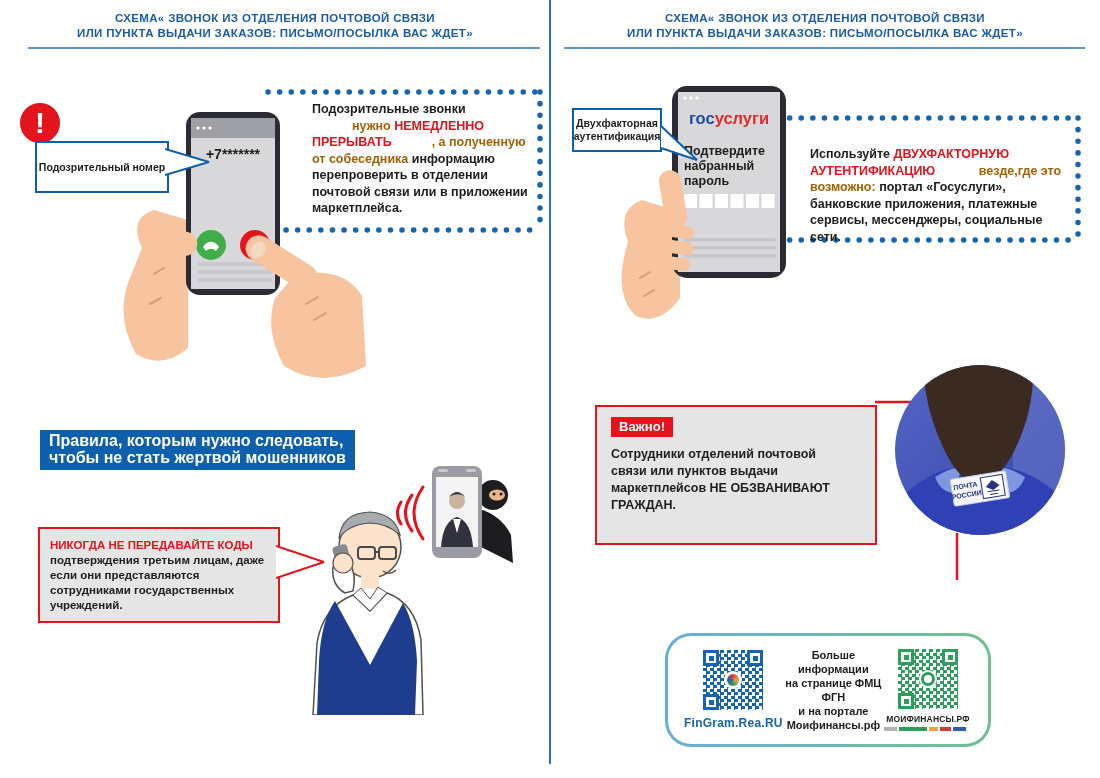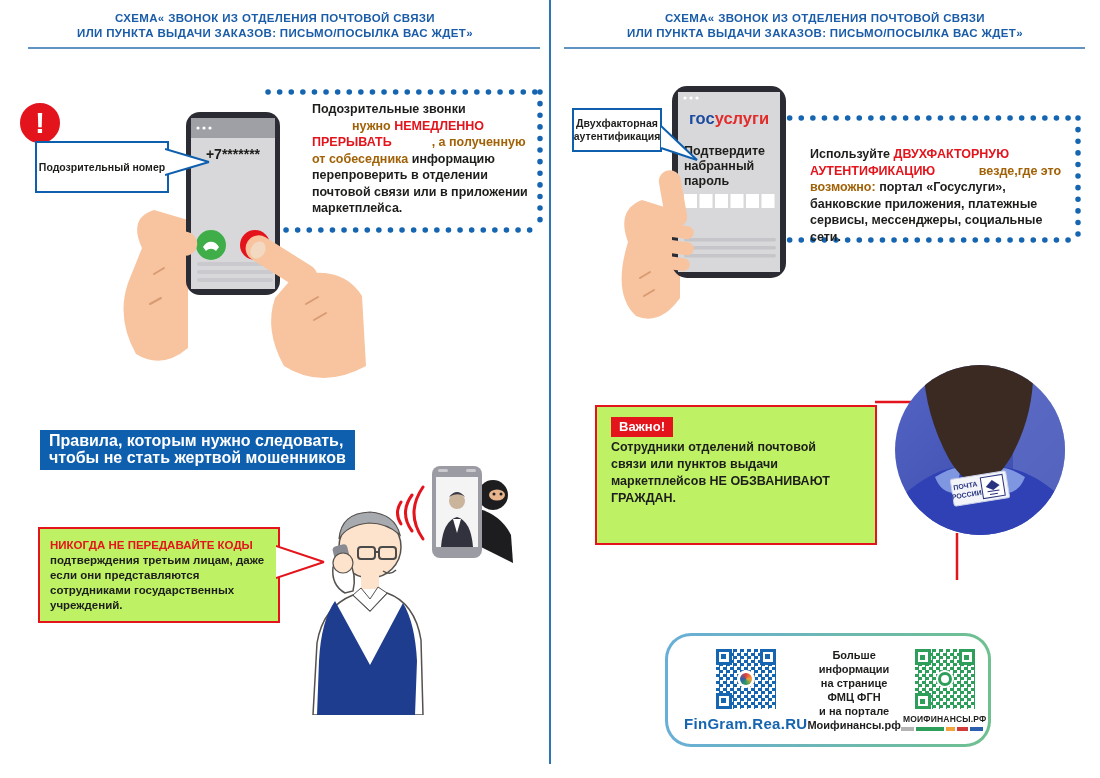--- a/index.html
+++ b/index.html
@@ -13,21 +13,21 @@
   .v-divider{position:absolute;left:549px;top:0;width:2px;height:764px;background:#2e75b6;}
   
   .badge-blue{position:absolute;background:#0e5fae;color:#fff;font-weight:700;
               padding:3px 9px 4px;font-size:14px;line-height:17px;}
   .badge-red{display:inline-block;background:#e3141c;color:#fff;font-weight:700;
              padding:2px 8px 3px;font-size:13px;}
   
   .callout{position:absolute;background:#fff;border:2px solid #0e5fae;box-sizing:border-box;
            font-weight:700;font-size:10.5px;line-height:13px;text-align:center;
            display:flex;align-items:center;justify-content:center;}
-  .redbox{position:absolute;background:#bef264;border:2px solid #e3141c;box-sizing:border-box;}
+  .redbox{position:absolute;background:#e5e5e5;border:2px solid #e3141c;box-sizing:border-box;}
   
   .note{position:absolute;font-size:12.5px;line-height:16.5px;}
   .seg-b{font-weight:700;color:#1d1d1b;}
   .seg-r{font-weight:700;color:#e3141c;}
   .seg-n{font-weight:700;color:#a16207;padding-left:40px;}
   
   .excl{position:absolute;width:46px;height:46px;border-radius:50%;background:#e3141c;
         color:#fff;font-weight:700;font-size:30px;display:flex;align-items:center;
         justify-content:center;border:3px solid #fff;box-sizing:border-box;}
   
@@ -46,21 +46,21 @@
   .qr .f{position:absolute;width:16px;height:16px;box-sizing:border-box;border:3px solid var(--c);background:#fff;}
   .qr .f::after{content:"";position:absolute;inset:2.5px;background:var(--c);}
   .f.tl{left:0;top:0}.f.tr{right:0;top:0}.f.bl{left:0;bottom:0}
   .qr .logo{position:absolute;left:50%;top:50%;transform:translate(-50%,-50%);width:18px;height:18px;
             border-radius:50%;background:#fff;}
   .qr.multi .logo::after{content:"";position:absolute;inset:3px;border-radius:50%;
             background:conic-gradient(#e3413c,#f2a33c,#2e9e5b,#2b5fad,#e3413c);}
   .qr.green{--c:#2e9e5b;}
   .qr.green .logo::after{content:"";position:absolute;inset:2px;border-radius:50%;
             border:3px solid #2e9e5b;box-sizing:border-box;background:#fff;}
-  .qr-label-blue{margin-top:6px;font-weight:700;font-size:15px;color:#1565b0;letter-spacing:.02em;}
+  .qr-label-blue{margin-top:6px;font-weight:700;font-size:12px;color:#1565b0;letter-spacing:.02em;}
   .qr-label-dark{margin-top:5px;font-weight:700;font-size:8.5px;color:#1d1d1b;letter-spacing:.02em;}
   .stripe{display:flex;width:88px;height:4px;margin-top:3px;}
   .stripe b{height:100%;margin-right:2px;}
 </style>
 </head>
 <body>
 
 <div class="canvas">
 
   <div class="half-header" style="left:0;">
@@ -237,21 +237,21 @@
 
     <rect x="62" y="88" width="22" height="58" rx="11" fill="#f8c49f" transform="rotate(-10 73 117)"></rect>
     <rect x="50" y="142" width="44" height="13" rx="6.5" fill="#f8c49f" transform="rotate(8 72 148)"></rect>
     <rect x="48" y="158" width="46" height="13" rx="6.5" fill="#f8c49f" transform="rotate(8 71 164)"></rect>
     <rect x="46" y="174" width="44" height="13" rx="6.5" fill="#f8c49f" transform="rotate(8 68 180)"></rect>
     <path d="M40,196 l10,-6 M44,214 l10,-6" stroke="#d99b72" stroke-width="2" stroke-linecap="round" fill="none"></path>
   </svg>
 
   <div class="redbox" style="left:595px;top:405px;width:282px;height:140px;padding:10px 14px;">
     <span class="badge-red">Важно!</span>
-    <div style="margin-top:2px;font-weight:700;font-size:12.5px;line-height:17px;width:238px;">Сотрудники отделений почтовой связи или пунктов выдачи маркетплейсов НЕ ОБЗВАНИВАЮТ ГРАЖДАН.</div>
+    <div style="margin-top:9px;font-weight:700;font-size:12.5px;line-height:17px;width:238px;">Сотрудники отделений почтовой связи или пунктов выдачи маркетплейсов НЕ ОБЗВАНИВАЮТ ГРАЖДАН.</div>
   </div>
   <svg class="abs" style="left:875px;top:395px;" width="110" height="190">
     <line x1="0" y1="7" x2="36" y2="7" stroke="#e3141c" stroke-width="2.5"></line>
     <line x1="82" y1="138" x2="82" y2="185" stroke="#e3141c" stroke-width="2.5"></line>
   </svg>
 
   <div class="photo-circle">
     <svg width="170" height="170" viewBox="0 0 170 170">
       <defs>
         <linearGradient id="bgGrad" x1="0" y1="0" x2="1" y2="1">

